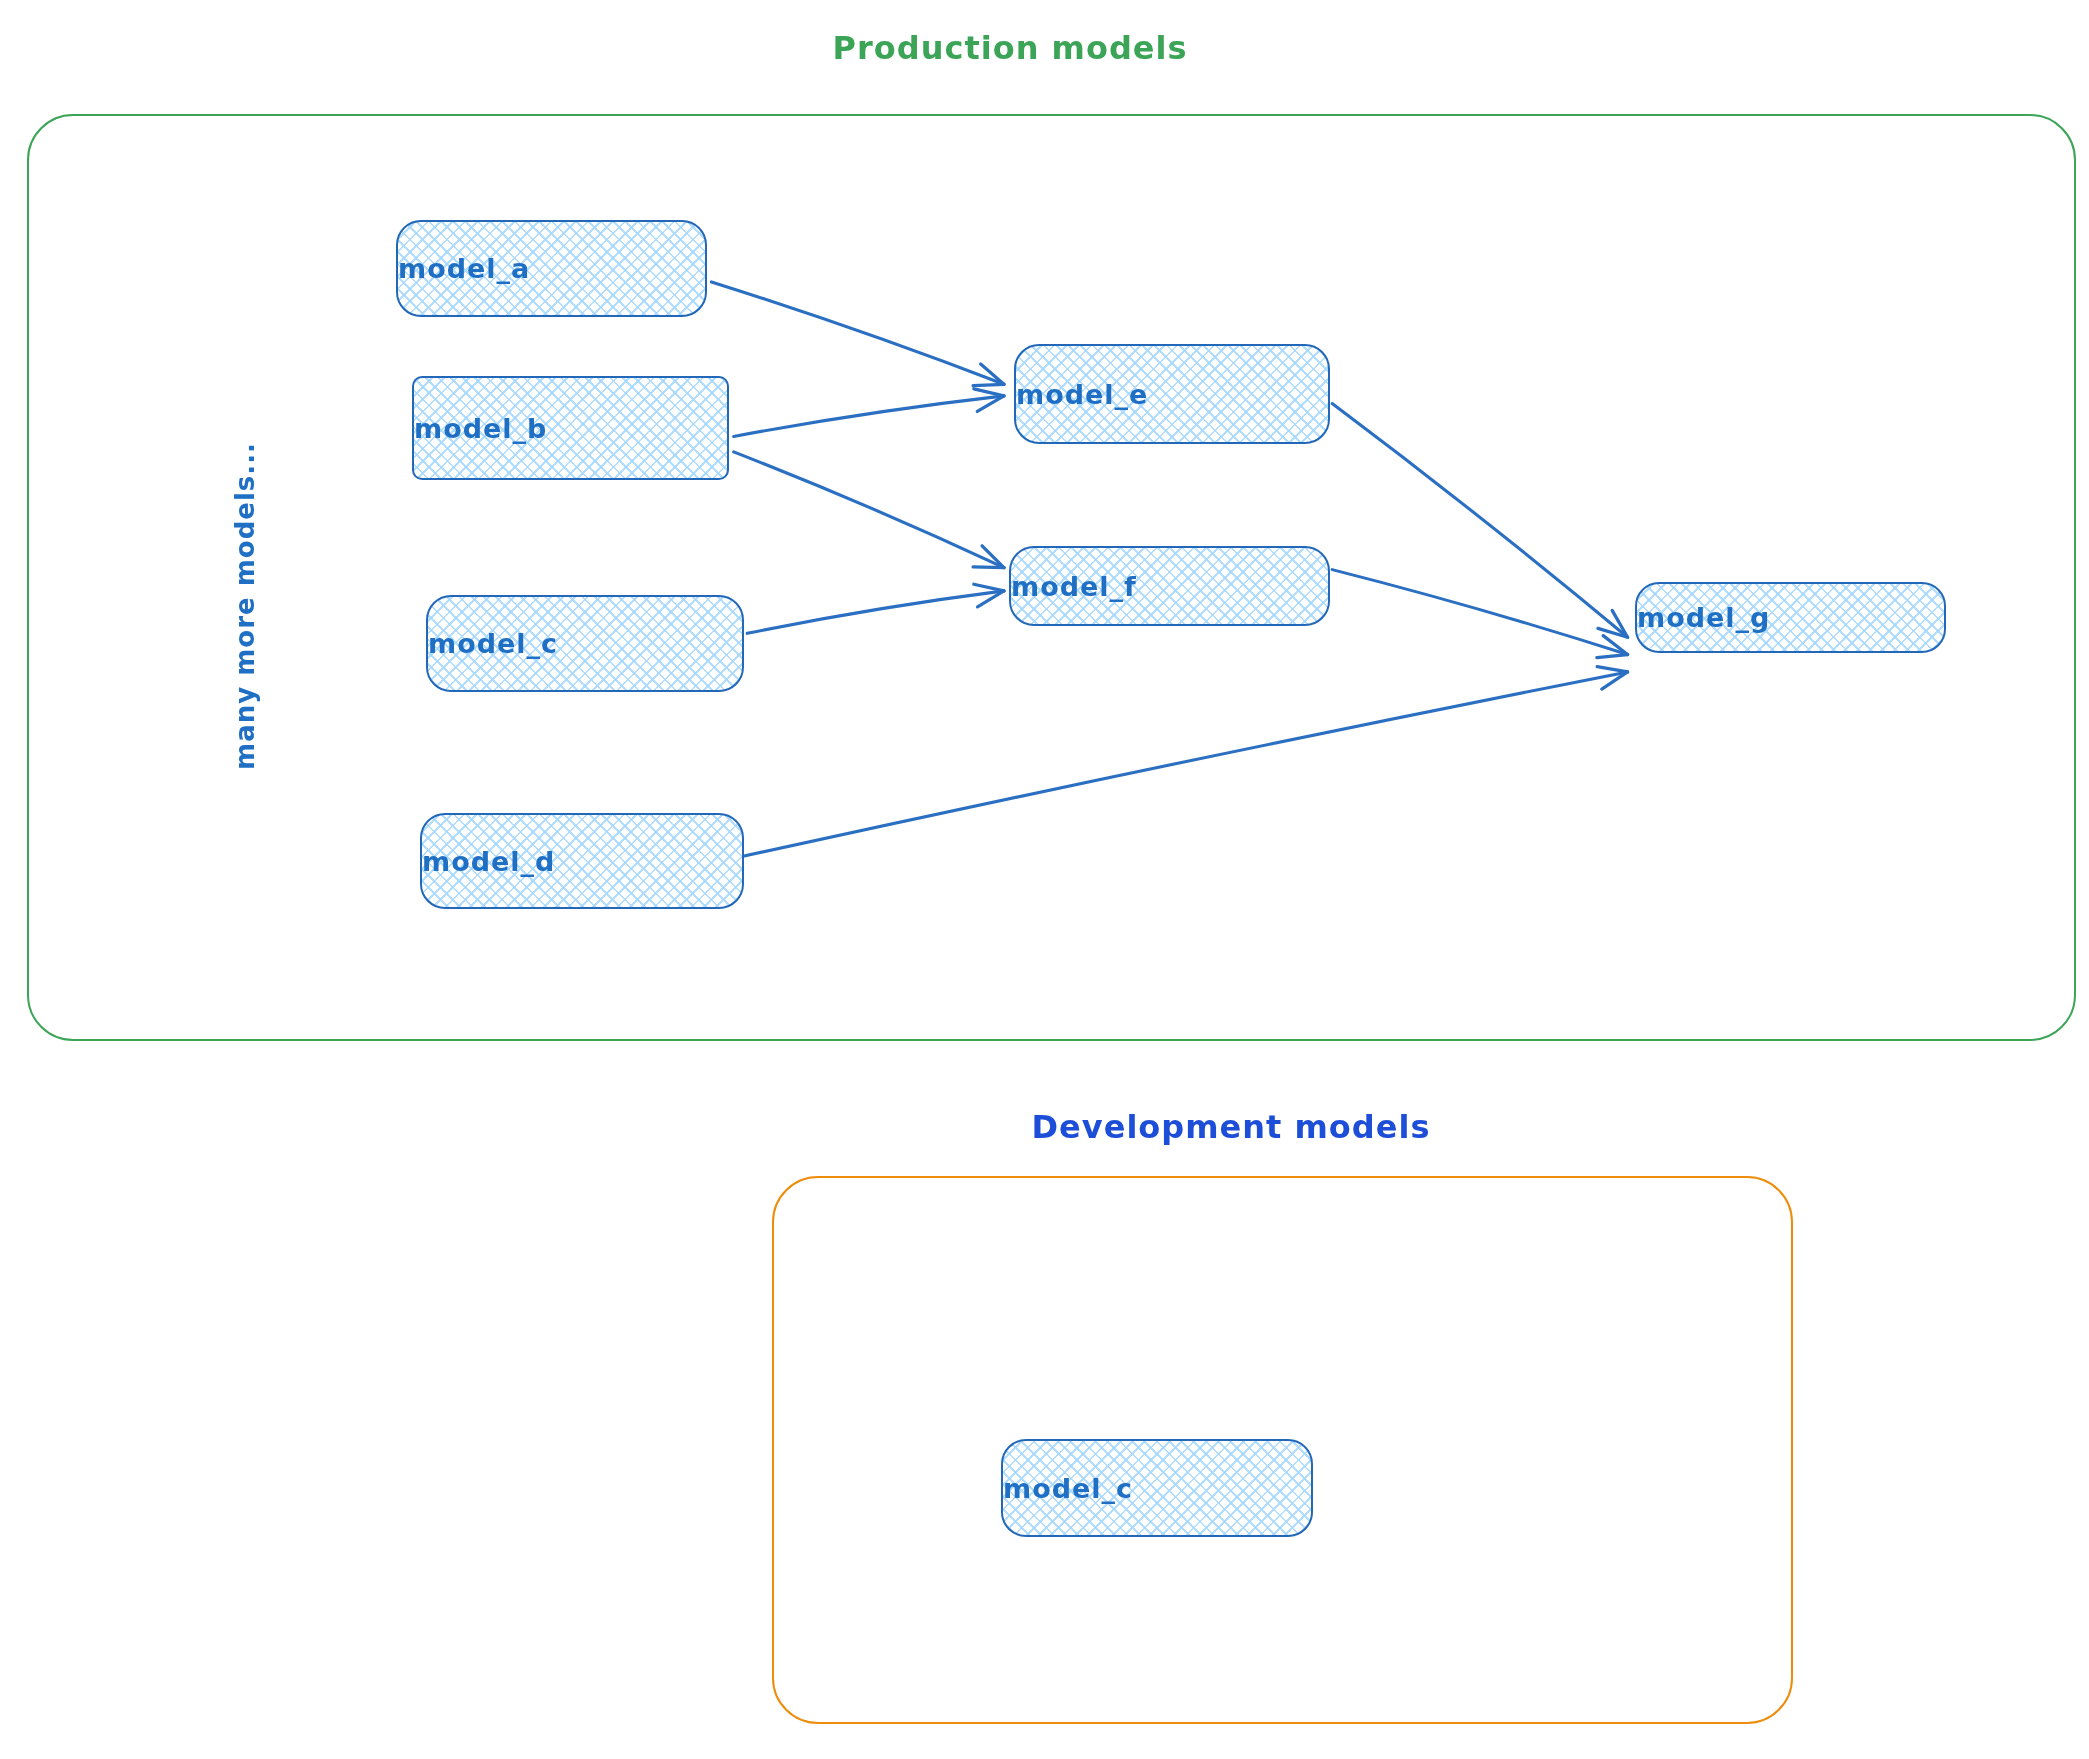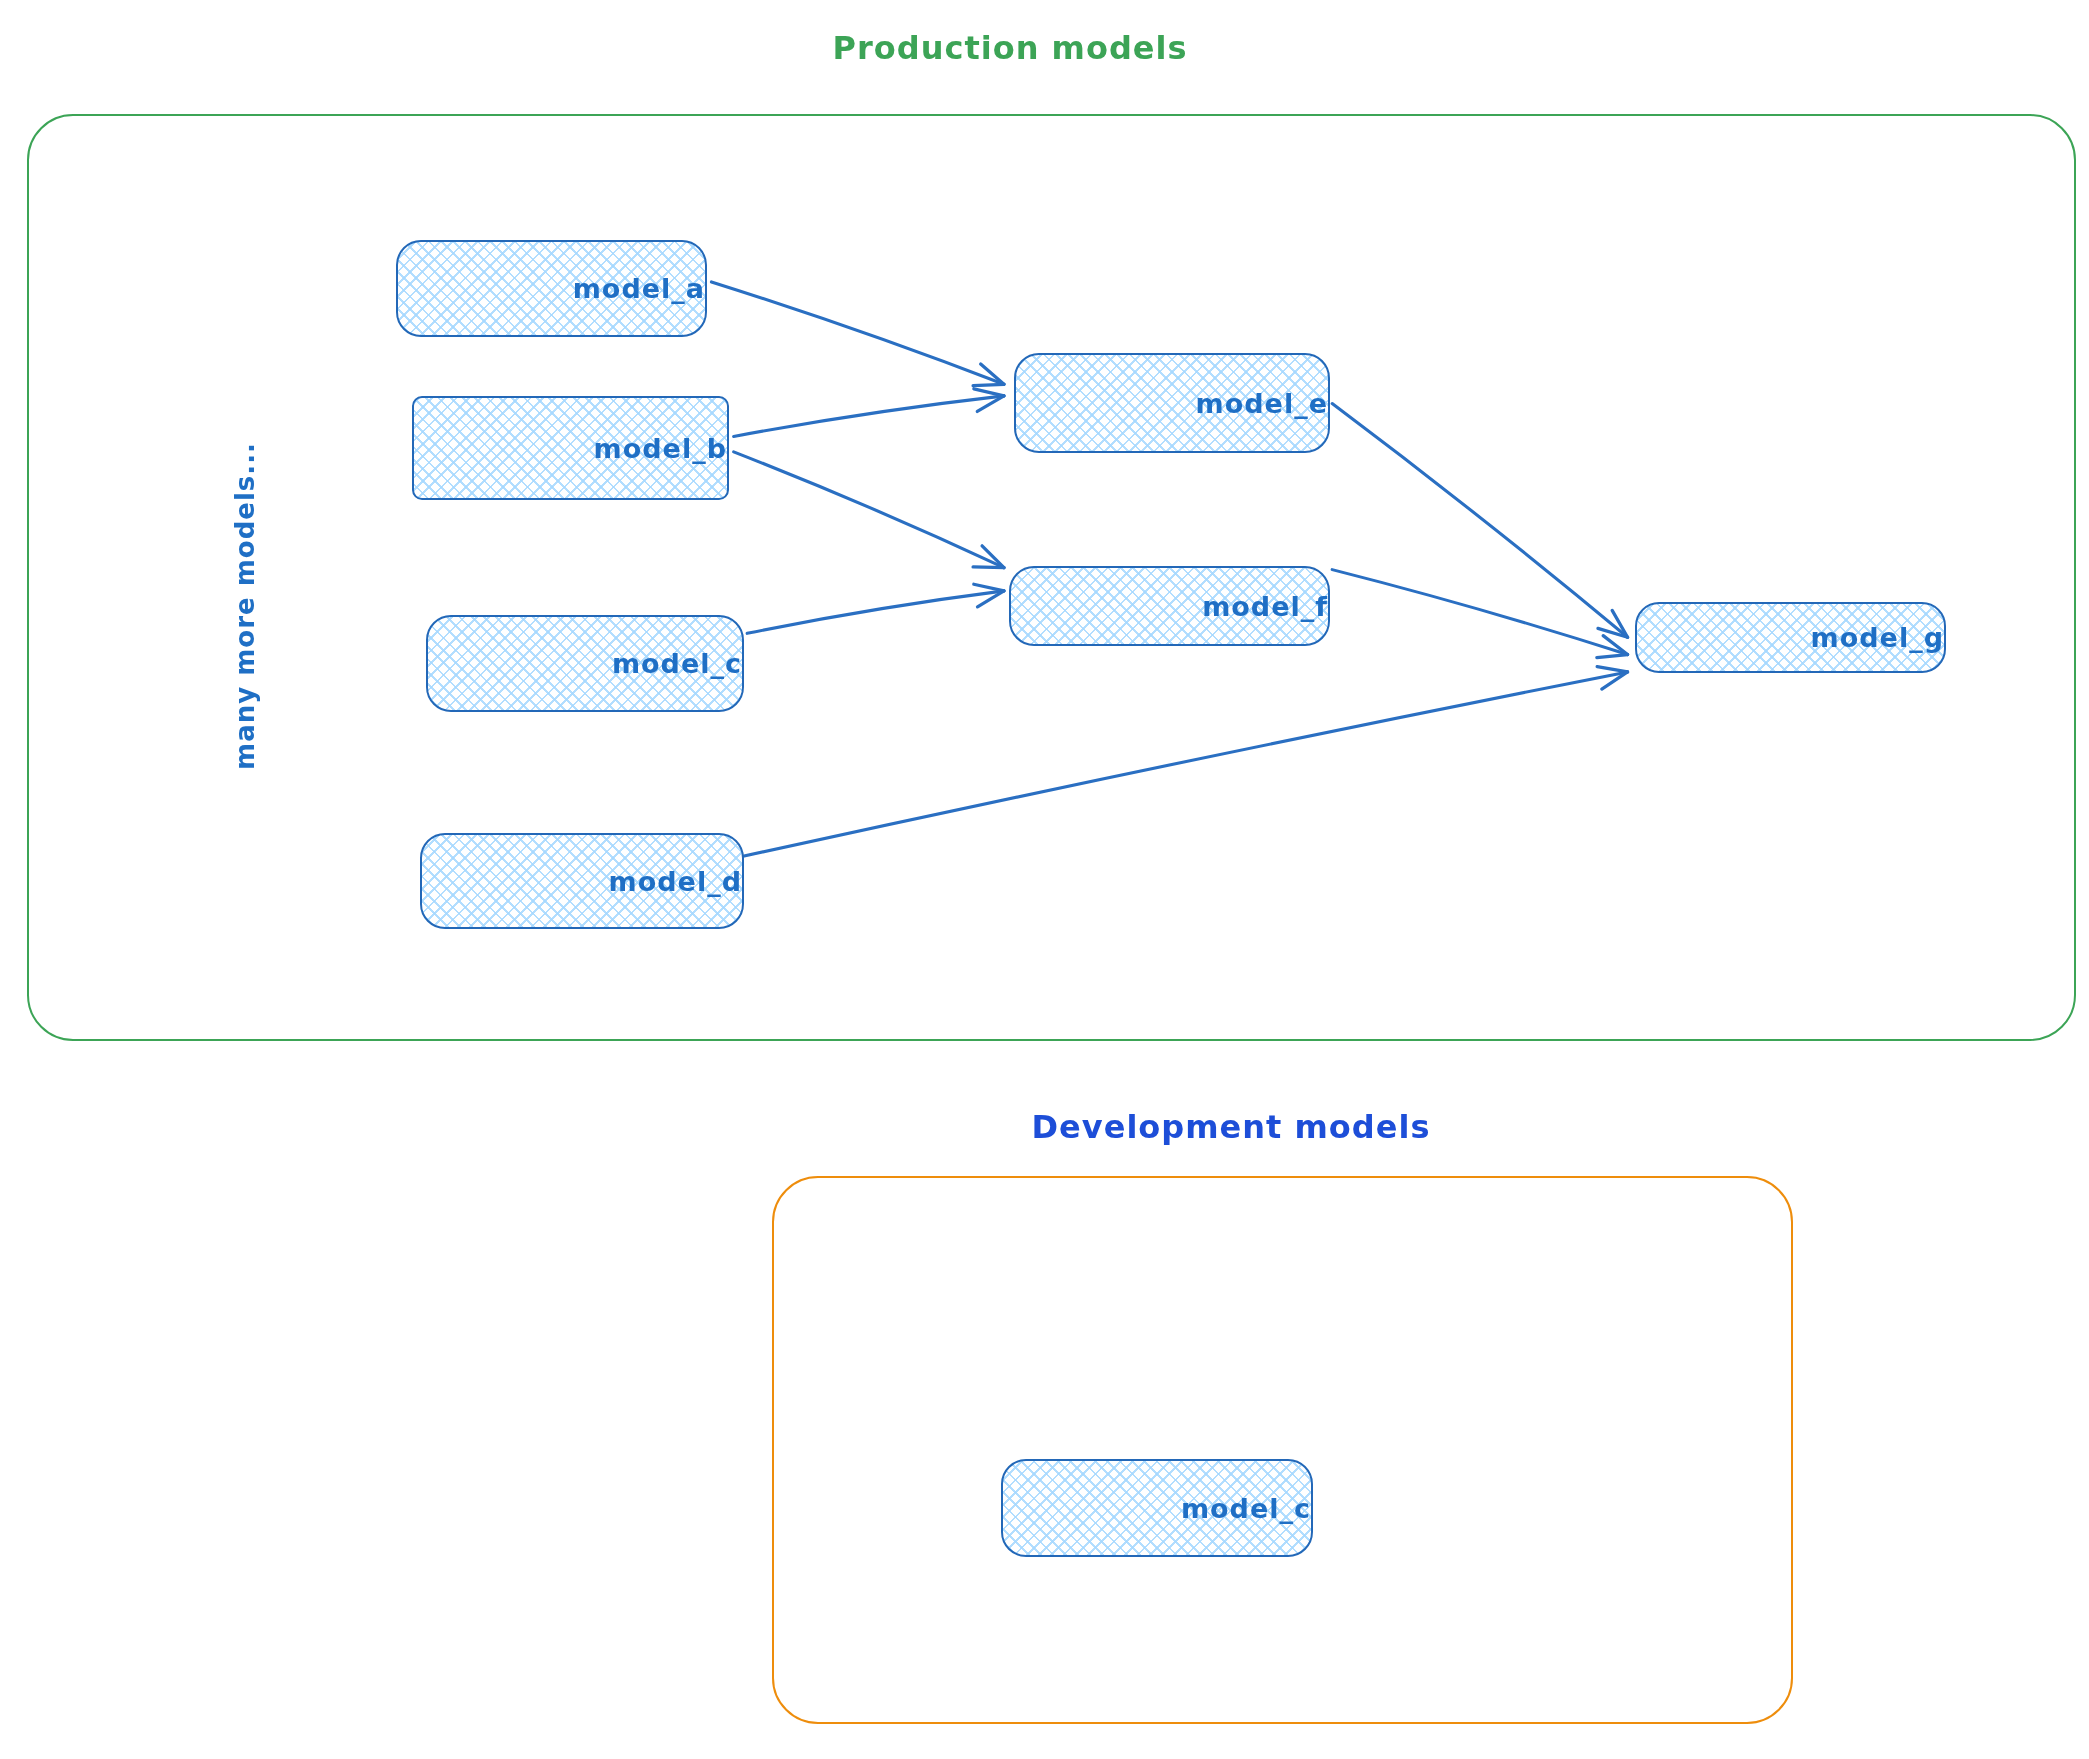--- a/index.html
+++ b/index.html
@@ -40,26 +40,25 @@
     letter-spacing: 1px;
     white-space: nowrap;
   }
   .node {
     position: absolute;
     border: 2.9px solid;
     border-radius: 25px;
     box-sizing: border-box;
     display: flex;
     align-items: center;
-    justify-content: flex-end;
+    justify-content: flex-start;
     background-color: #ffffff;
     background-image:
       repeating-linear-gradient(45deg,  rgba(165,216,255,0.85) 0 1.9px, transparent 1.9px 8.7px),
       repeating-linear-gradient(-45deg, rgba(165,216,255,0.85) 0 1.9px, transparent 1.9px 8.7px);
-    margin-top: 20px;
   }
   .node-label {
     font-size: 27px;
     font-weight: 600;
     letter-spacing: 1px;
     white-space: nowrap;
   }
   #edges-layer {
     position: absolute;
     left: 0;
@@ -127,21 +126,21 @@
       </div>
       <div class="node" style="left: 412px; top: 376px; width: 317px; height: 104px; border-color: rgb(35, 104, 184); border-radius: 10px;">
         <span class="node-label" style="color: rgb(31, 111, 197);">model_b</span>
       </div>
       <div class="node" style="left: 426px; top: 595px; width: 318px; height: 97px; border-color: rgb(35, 104, 184);">
         <span class="node-label" style="color: rgb(31, 111, 197);">model_c</span>
       </div>
       <div class="node" style="left: 420px; top: 813px; width: 324px; height: 96px; border-color: rgb(35, 104, 184);">
         <span class="node-label" style="color: rgb(31, 111, 197);">model_d</span>
       </div>
-      <div class="node" style="left: 1014px; top: 333px; width: 316px; height: 100px; border-color: rgb(35, 104, 184);">
+      <div class="node" style="left: 1014px; top: 344px; width: 316px; height: 100px; border-color: rgb(35, 104, 184);">
         <span class="node-label" style="color: rgb(31, 111, 197);">model_e</span>
       </div>
       <div class="node" style="left: 1009px; top: 546px; width: 321px; height: 80px; border-color: rgb(35, 104, 184);">
         <span class="node-label" style="color: rgb(31, 111, 197);">model_f</span>
       </div>
       <div class="node" style="left: 1635px; top: 582px; width: 311px; height: 71px; border-color: rgb(35, 104, 184); border-radius: 24px;">
         <span class="node-label" style="color: rgb(31, 111, 197);">model_g</span>
       </div>
       <div class="node" style="left: 1001px; top: 1439px; width: 312px; height: 98px; border-color: rgb(35, 104, 184);">
         <span class="node-label" style="color: rgb(31, 111, 197);">model_c</span>

